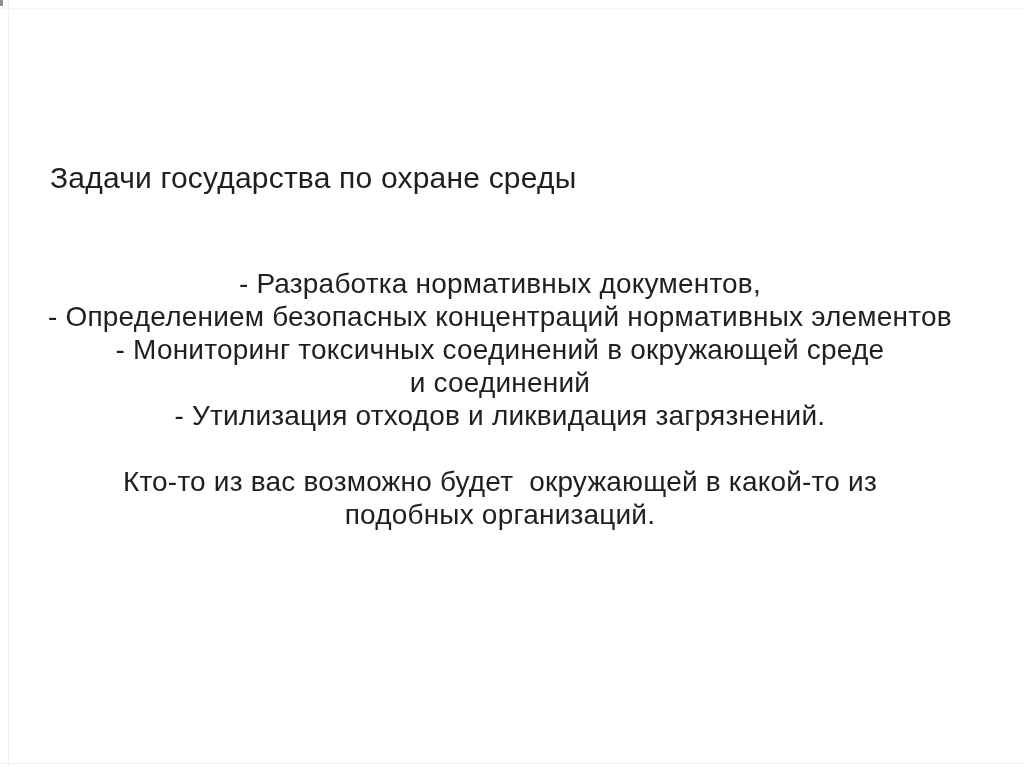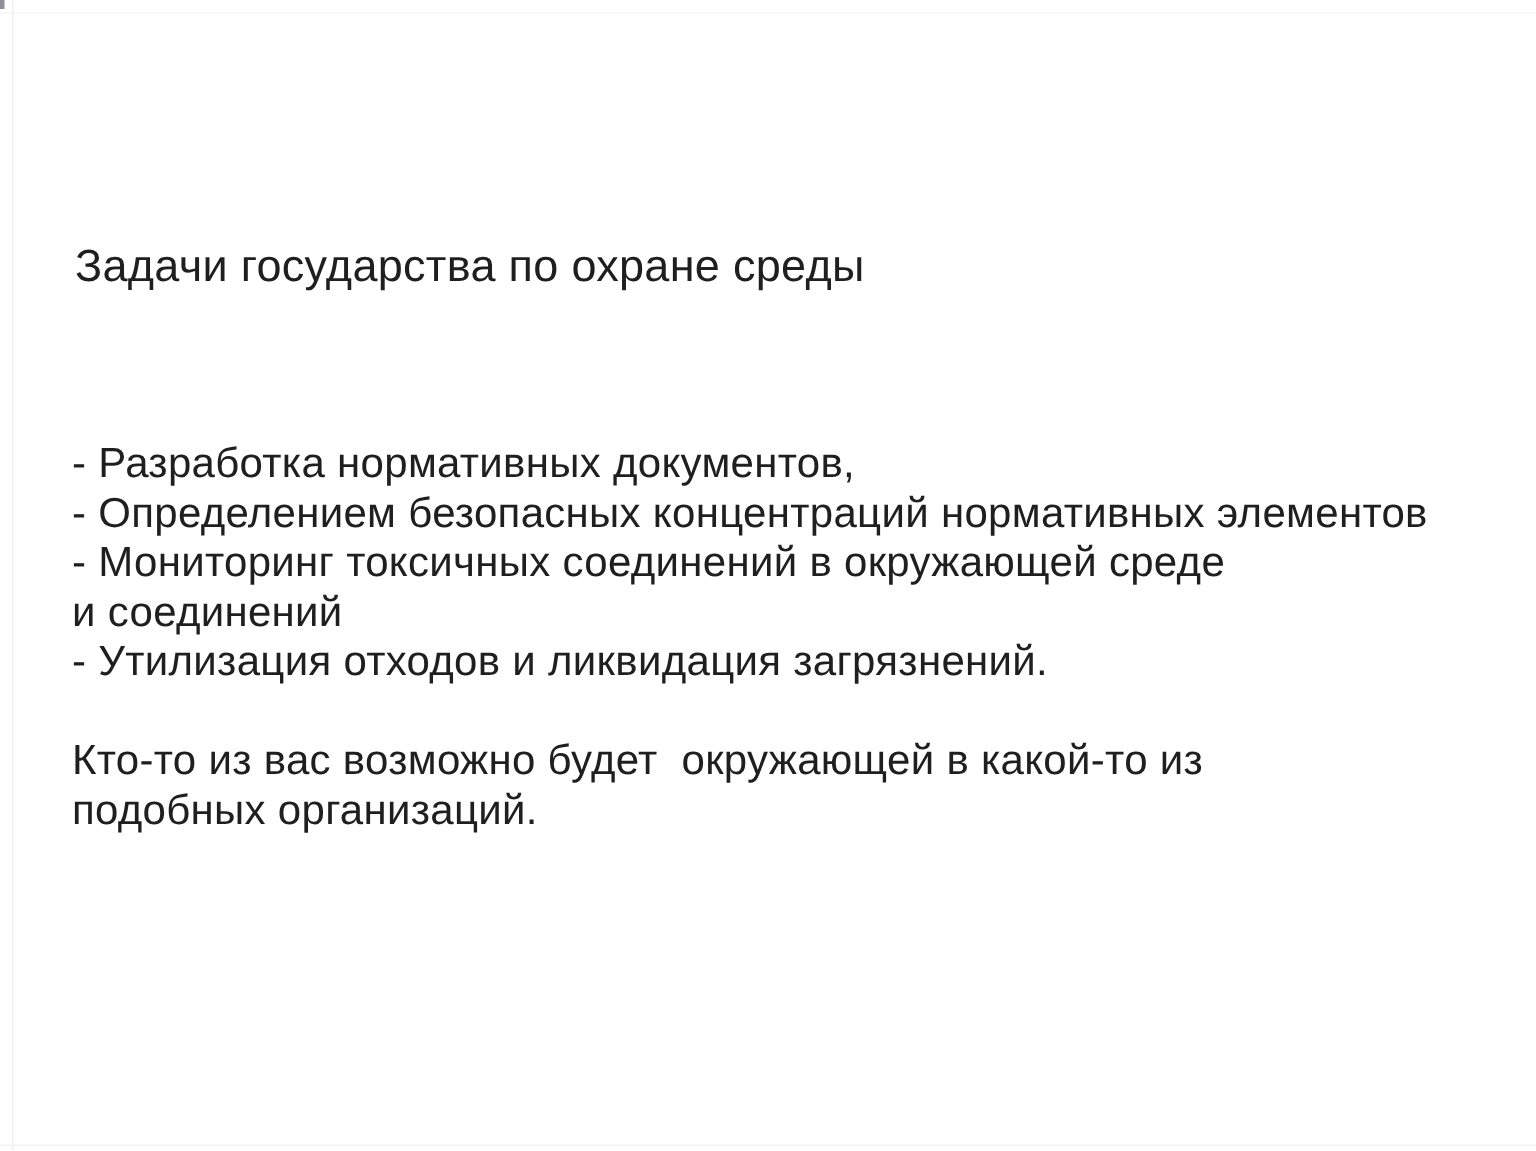--- a/index.html
+++ b/index.html
@@ -8,20 +8,21 @@
     height: 767px;
     background: #ffffff;
     font-family: "Liberation Sans", sans-serif;
     overflow: hidden;
   }
   .slide {
     position: relative;
     width: 1024px;
     height: 767px;
     background: #ffffff;
+    text-align: center;
   }
   
   .edge-left {
     position: absolute;
     left: 8px; top: 0; bottom: 0;
     width: 1px;
     background: #f0f0f3;
   }
   .edge-top {
     position: absolute;
@@ -47,21 +48,21 @@
     top: 160px;
     font-size: 30px;
     line-height: 36px;
     letter-spacing: 0.2px;
     color: #1f1f1f;
     white-space: pre-wrap;
   }
   .slide-body {
     position: absolute;
     left: 48px;
-    top: 292px;
+    top: 267px;
     color: #1f1f1f;
     font-size: 28px;
     line-height: 33px;
     letter-spacing: 0.2px;
   }
   .body-line {
     min-height: 33px;
     white-space: pre-wrap;
   }
 </style>

